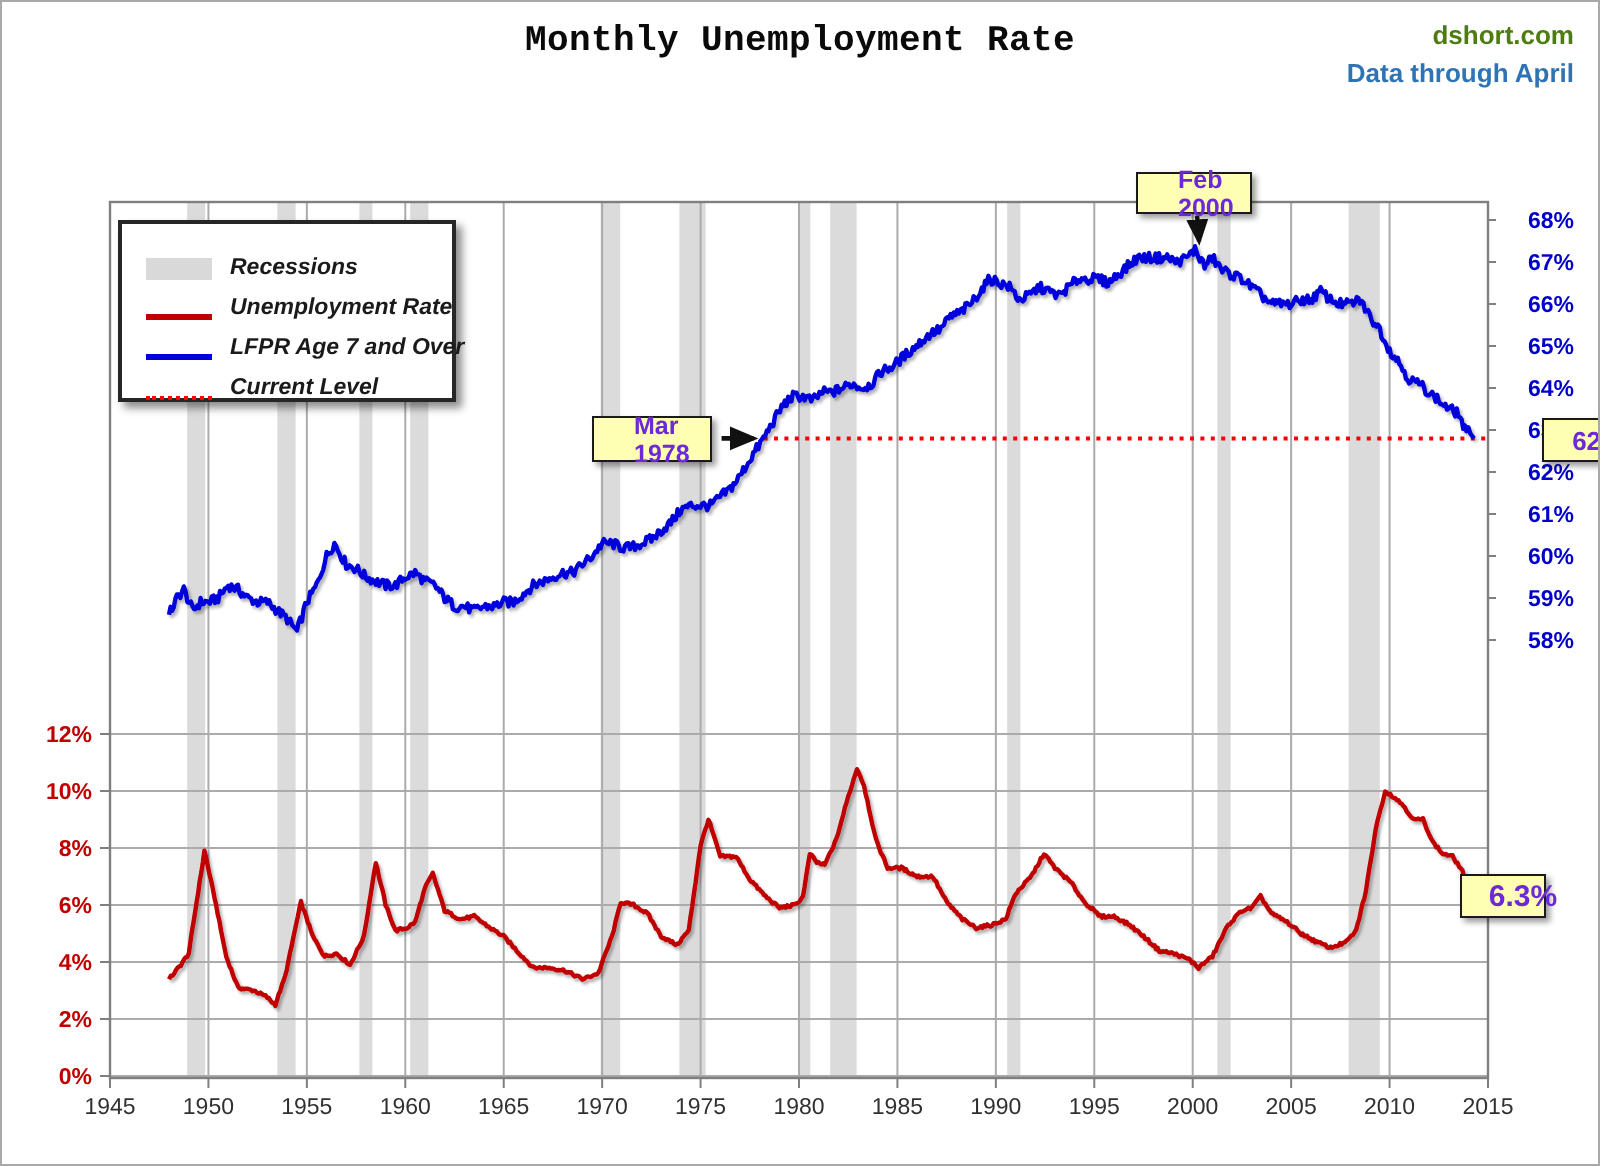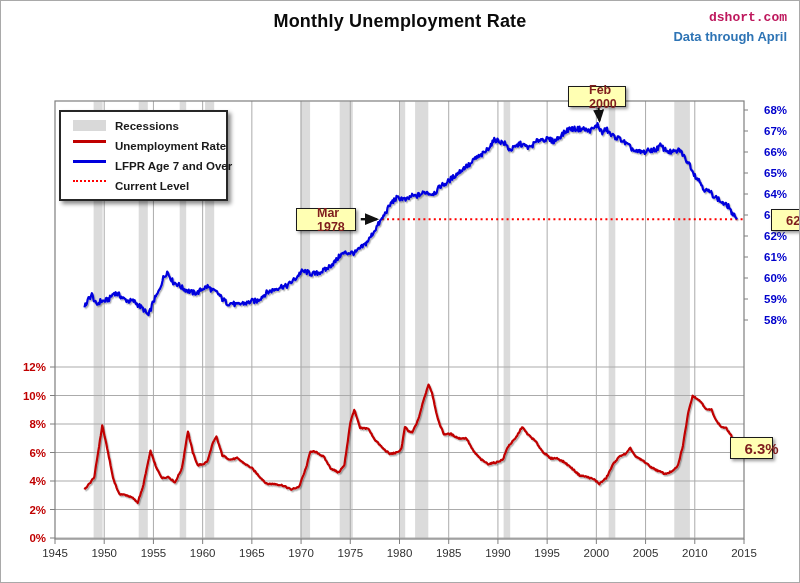--- a/index.html
+++ b/index.html
@@ -2,39 +2,39 @@
 <html><head>
 <meta charset="utf-8">
 <style>
   html,body{margin:0;padding:0;background:#fff;}
   #app{
     position:relative;width:800px;height:583px;background:#ffffff;
     font-family:"Liberation Sans","DejaVu Sans",sans-serif;
     border:1px solid #a9a9a9;box-sizing:border-box;overflow:hidden;
   }
   .title{position:absolute;top:7px;left:0;right:0;text-align:center;
-    font-size:18px;font-weight:bold;color:#0a0a0a;line-height:1.5;letter-spacing:.2px;}
+    font-size:18px;font-weight:bold;color:#0a0a0a;line-height:1.5;letter-spacing:.2px;font-family:Liberation Mono, monospace;}
   .source{position:absolute;top:8px;right:12px;text-align:right;font-size:13px;
     font-weight:bold;line-height:1.45;}
-  .source .src{color:#be185d;font-family:Liberation Mono, monospace;}
+  .source .src{color:#4d7c0f;}
   .source .date,.source .note{color:#2E74B5;}
   #plot{position:absolute;left:0;top:0;}
   .legend{position:absolute;left:58px;top:109px;width:169px;height:91px;
     background:#ffffff;border:2px solid #262626;box-shadow:3px 3px 4px rgba(0,0,0,.45);
     padding:8px 0 0 12px;box-sizing:border-box;}
-  .lrow{display:flex;align-items:flex-start;height:20px;}
+  .lrow{display:flex;align-items:flex-end;height:20px;font-style:italic;}
   .sw{width:33px;margin-right:9px;flex:0 0 auto;}
   .sw-band{height:11px;background:#D9D9D9;}
   .sw-red{height:0;border-top:3px solid #C00000;}
   .sw-blue{height:0;border-top:3px solid #0000DD;}
   .sw-dot{height:0;border-top:2px dotted #FF0000;}
   .llab{font-size:11.5px;font-weight:bold;color:#1a1a1a;white-space:nowrap;}
   .callout{position:absolute;background:#FFFFB3;border:1px solid #1a1a1a;
     box-shadow:2px 2px 3px rgba(0,0,0,.4);display:flex;align-items:center;
-    justify-content:center;font-weight:bold;color:#7f1d1d;box-sizing:border-box;padding-left:20px;}
+    justify-content:center;font-weight:bold;color:#6d28d9;box-sizing:border-box;padding-left:20px;}
   #c-mar{left:295px;top:207px;width:60px;height:23px;font-size:12.5px;}
   #c-feb{left:567px;top:85px;width:58px;height:21px;font-size:12.5px;}
   #c-lfpr{left:770px;top:208px;width:47px;height:22px;font-size:13px;}
   #c-ur{left:729px;top:436px;width:43px;height:22px;font-size:15px;}
 </style>
 </head>
 <body>
 
 <div id="app">
 

